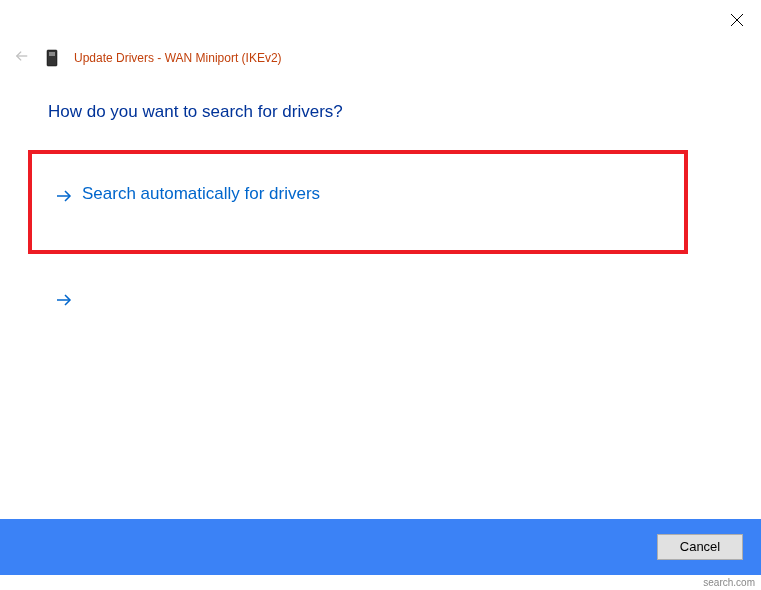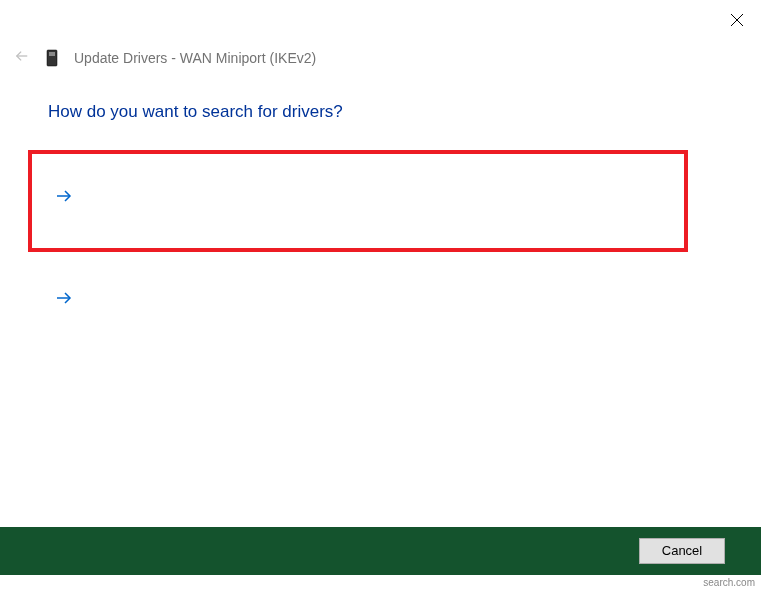--- a/index.html
+++ b/index.html
@@ -57,22 +57,22 @@
       height: 20px;
       display: flex;
       align-items: center;
       justify-content: center;
     }
     .device-icon svg {
       width: 12px;
       height: 18px;
     }
     .dialog-title {
-      font-size: 14px;
-      color: #737373;
+      font-size: 12px;
+      color: #c2410c;
       font-weight: 400;
     }
     .heading {
       position: absolute;
       top: 102px;
       left: 48px;
       font-size: 17px;
       color: #003399;
       font-weight: 400;
     }
@@ -120,26 +120,26 @@
     .opt-desc {
       font-size: 14px;
       color: #0066cc;
       line-height: 1.35;
     }
     .footer-bar {
       position: absolute;
       bottom: 15px;
       left: 0;
       width: 100%;
-      height: 48px;
-      background: #14532d;
+      height: 56px;
+      background: #3b82f6;
       display: flex;
       align-items: center;
       justify-content: flex-end;
-      padding-right: 36px;
+      padding-right: 18px;
     }
     .cancel-btn {
       width: 86px;
       height: 26px;
       background: #e1e1e1;
       border: 1px solid #adadad;
       font-size: 13px;
       color: #000;
       cursor: pointer;
       text-align: center;
@@ -189,20 +189,21 @@
 
   <div class="option-block option-highlighted">
     <div class="option-row">
       <div class="opt-arrow">
         <svg viewBox="0 0 16 12">
             <line x1="1" y1="6" x2="14" y2="6"></line>
             <polyline points="9,1 14,6 9,11"></polyline>
           </svg>
       </div>
       <div class="opt-text">
+        <div class="opt-title">Search automatically for drivers</div>
       </div>
     </div>
   </div>
 
   <div class="option-block">
     <div class="option-row">
       <div class="opt-arrow">
         <svg viewBox="0 0 16 12">
             <line x1="1" y1="6" x2="14" y2="6"></line>
             <polyline points="9,1 14,6 9,11"></polyline>

